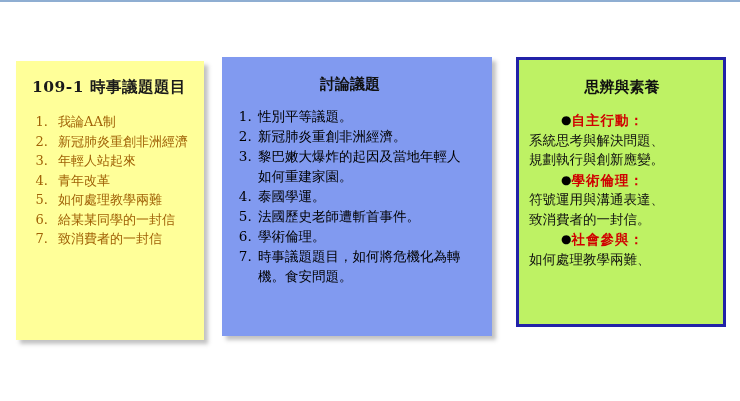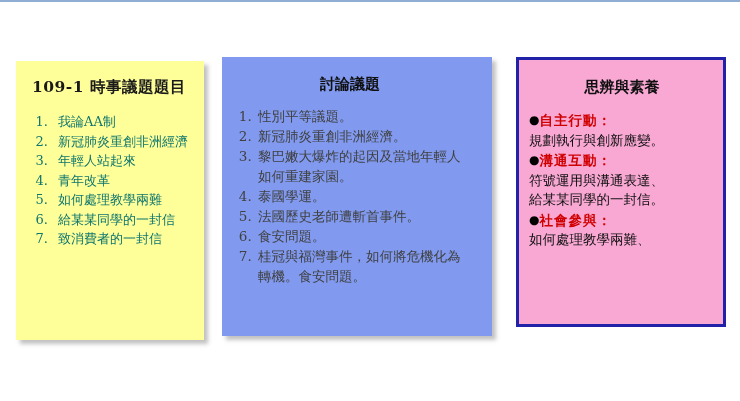--- a/index.html
+++ b/index.html
@@ -49,21 +49,21 @@
     white-space: nowrap;
   }
   #panel-topics ol {
     margin: 0;
     padding: 0 0 0 26px;
     list-style: decimal;
   }
   #panel-topics ol li {
     font-size: 13px;
     line-height: 19.5px;
-    color: #0f766e;
+    color: #a16207;
     margin-bottom: 0px;
     padding-left: 6px;
   }
   #panel-topics ol li::marker {
     font-family: "DejaVu Serif", "Liberation Serif", serif;
   }
 
   
   #panel-discussion {
     left: 222px;
@@ -82,47 +82,48 @@
     margin: 8px 0 12px 0;
   }
   #panel-discussion ol {
     margin: 0;
     padding: 0 0 0 22px;
     list-style: decimal;
   }
   #panel-discussion ol li {
     font-size: 13.5px;
     line-height: 20px;
-    color: #404040;
+    color: #000000;
     padding-left: 2px;
   }
 
   
   #panel-literacy {
     left: 516px;
     top: 57px;
     width: 210px;
     height: 270px;
-    background: #f9a8d4;
+    background: #bef264;
     border: 3px solid #2222a8;
     padding: 6px 8px 6px 10px;
   }
   #panel-literacy .p-title {
     font-size: 15px;
     font-weight: bold;
     color: #101010;
     text-align: center;
     margin: 12px 0 14px 0;
   }
   .lit-group { margin-bottom: 1px; }
   .lit-head {
     font-size: 13.5px;
     line-height: 19.5px;
     font-weight: bold;
     white-space: nowrap;
+    margin-left: 32px;
   }
   .lit-bullet {
     color: #000000;
     font-size: 12px;
     vertical-align: 1px;
   }
   .lit-head-text {
     color: #d00000;
     letter-spacing: 1px;
   }
@@ -152,36 +153,37 @@
 </div>
 
 <div class="panel" id="panel-discussion">
   <div class="p-title">討論議題</div>
   <ol>
     <li>性別平等議題。</li>
     <li>新冠肺炎重創非洲經濟。</li>
     <li>黎巴嫩大爆炸的起因及當地年輕人如何重建家園。</li>
     <li>泰國學運。</li>
     <li>法國歷史老師遭斬首事件。</li>
-    <li>食安問題。</li>
-    <li>桂冠與福灣事件，如何將危機化為轉機。食安問題。</li>
+    <li>學術倫理。</li>
+    <li>時事議題題目，如何將危機化為轉機。食安問題。</li>
   </ol>
 </div>
 
 <div class="panel" id="panel-literacy">
   <div class="p-title">思辨與素養</div>
 
   <div class="lit-group">
     <div class="lit-head"><span class="lit-bullet">●</span><span class="lit-head-text">自主行動：</span></div>
+    <div class="lit-body">系統思考與解決問題、</div>
     <div class="lit-body">規劃執行與創新應變。</div>
   </div>
 
   <div class="lit-group">
-    <div class="lit-head"><span class="lit-bullet">●</span><span class="lit-head-text">溝通互動：</span></div>
+    <div class="lit-head"><span class="lit-bullet">●</span><span class="lit-head-text">學術倫理：</span></div>
     <div class="lit-body">符號運用與溝通表達、</div>
-    <div class="lit-body">給某某同學的一封信。</div>
+    <div class="lit-body">致消費者的一封信。</div>
   </div>
 
   <div class="lit-group">
     <div class="lit-head"><span class="lit-bullet">●</span><span class="lit-head-text">社會參與：</span></div>
     <div class="lit-body">如何處理教學兩難、</div>
   </div>
 </div>
 
 </body></html>

